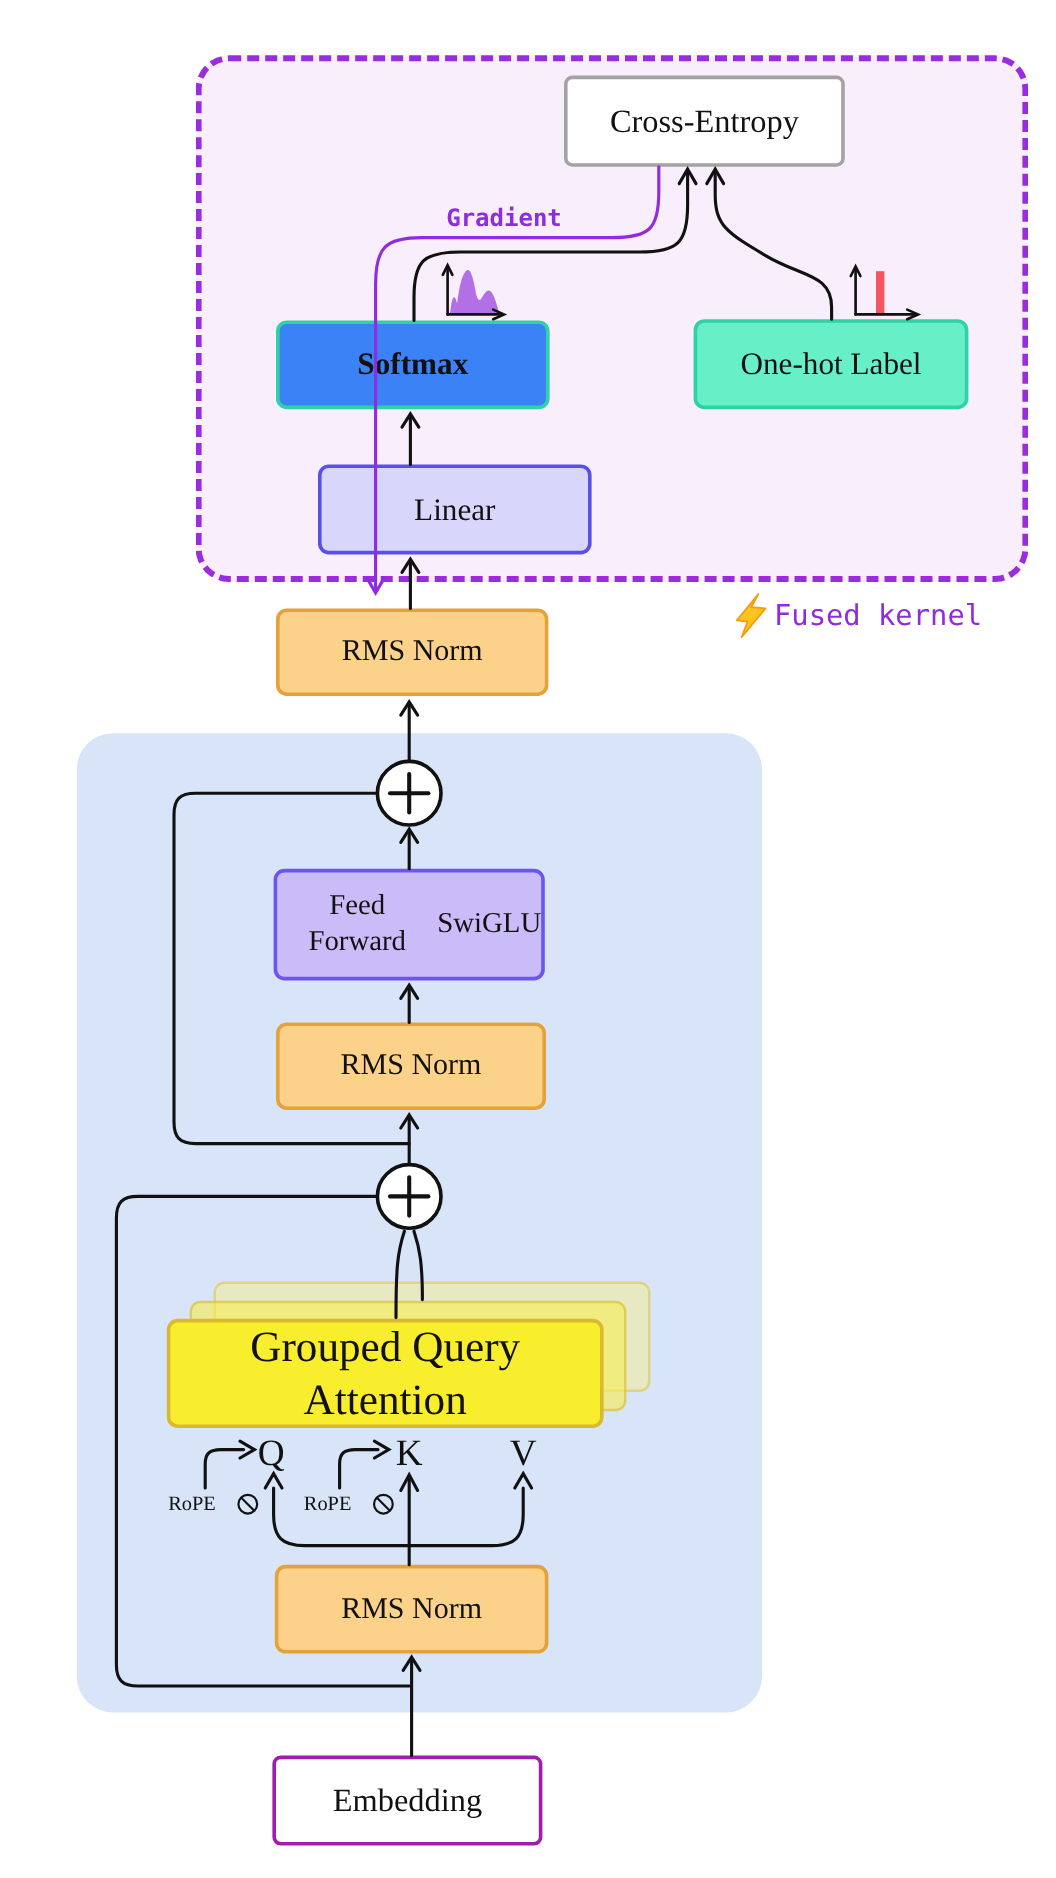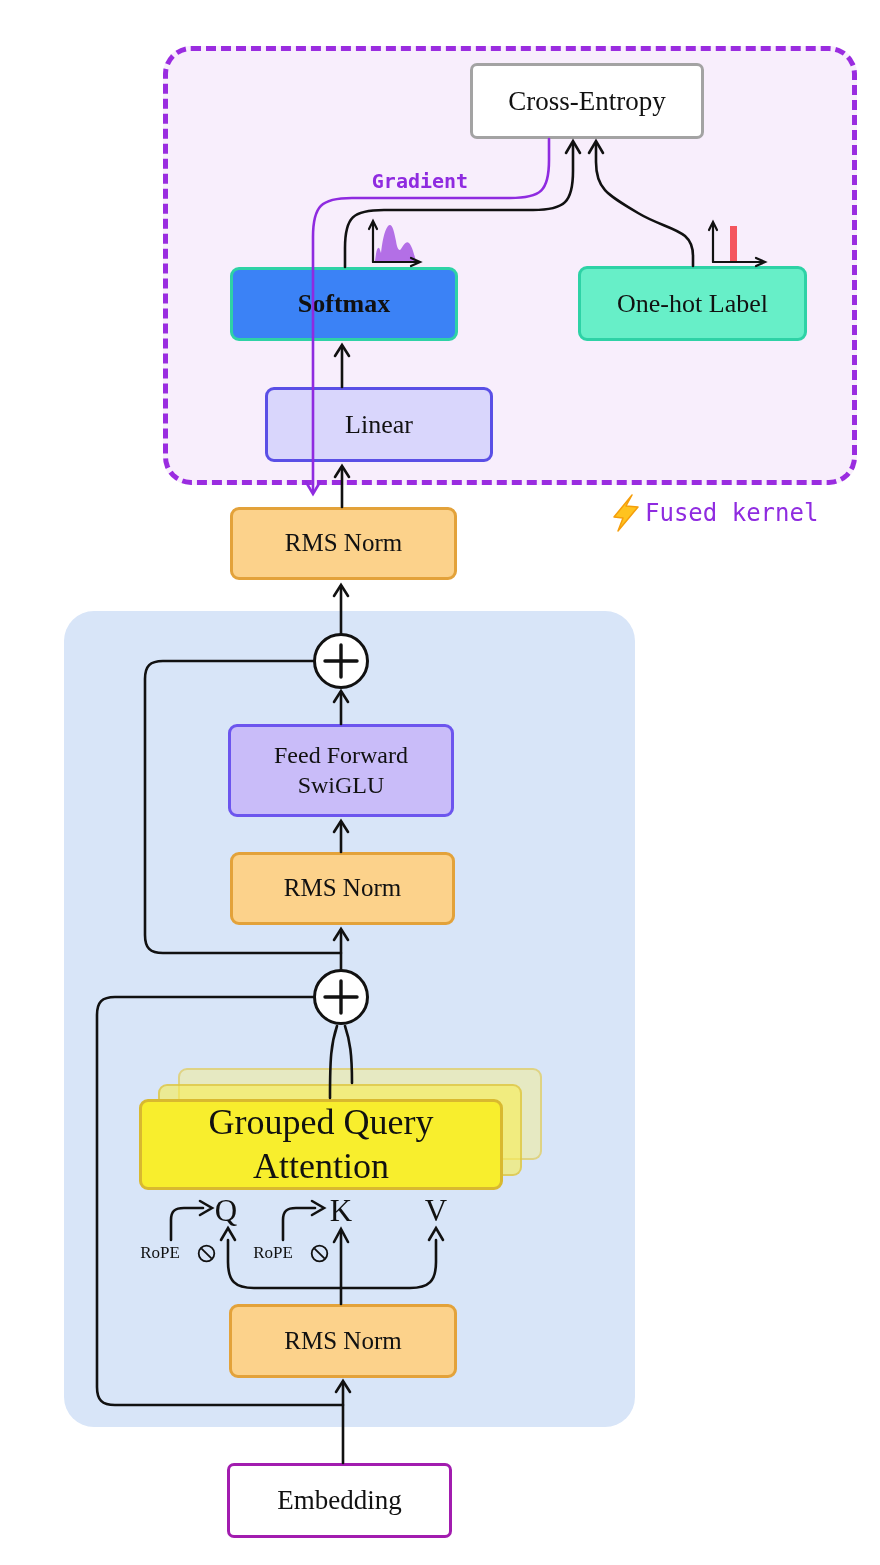--- a/index.html
+++ b/index.html
@@ -23,21 +23,21 @@
     border-radius:9px;z-index:3;line-height:1.22;
   }
   .ce      {left:470px;top:63px;width:234px;height:76px;background:#ffffff;border:3px solid #a3a3a3;border-radius:7px;font-size:27px;}
   .softmax {left:230px;top:267px;width:228px;height:74px;background:#3b82f6;border:3px solid #2ed2a6;font-size:26px;font-weight:bold;}
   .onehot  {left:578px;top:266px;width:229px;height:75px;background:#67efc8;border:3px solid #2ed2a6;font-size:26px;}
   .linear  {left:229px;top:387px;width:228px;height:75px;background:#d9d6fc;border:3px solid #5a4fe6;font-size:26px;margin-left:36px;}
   .rms     {background:#fcd28b;border:3px solid #e3a23a;font-size:25px;}
   .rms1    {left:230px;top:507px;width:227px;height:73px;}
   .rms2    {left:230px;top:852px;width:225px;height:73px;}
   .rms3    {left:229px;top:1304px;width:228px;height:74px;}
-  .ffn     {left:228px;top:724px;width:226px;height:93px;background:#c9bcf9;border:3px solid #6c55ee;font-size:24px;flex-direction:column;}
+  .ffn     {left:228px;top:724px;width:226px;height:93px;background:#c9bcf9;border:3px solid #6c55ee;font-size:24px;}
   .gqa-back{left:178px;top:1068px;width:364px;height:92px;background:rgba(244,238,140,0.50);border:2.5px solid rgba(214,183,55,0.45);}
   .gqa-mid {left:158px;top:1084px;width:364px;height:92px;background:rgba(247,238,85,0.62);border:2.5px solid rgba(214,183,55,0.60);}
   .gqa     {left:139px;top:1099px;width:364px;height:91px;background:#f8ee2d;border:3px solid #d9b92f;font-size:36px;}
   .embed   {left:227px;top:1463px;width:225px;height:75px;background:#ffffff;border:3px solid #a21caf;border-radius:7px;font-size:27px;}
   
   .gradient-label{
     left:350px;top:169px;width:140px;text-align:center;z-index:4;
     font-family:"DejaVu Sans Mono", monospace;font-size:20px;font-weight:600;color:#8f2be0;
   }
   .fused-label{

